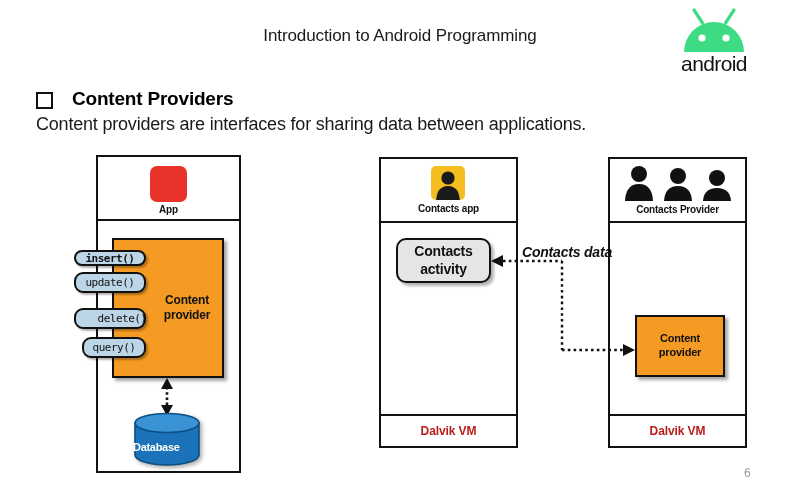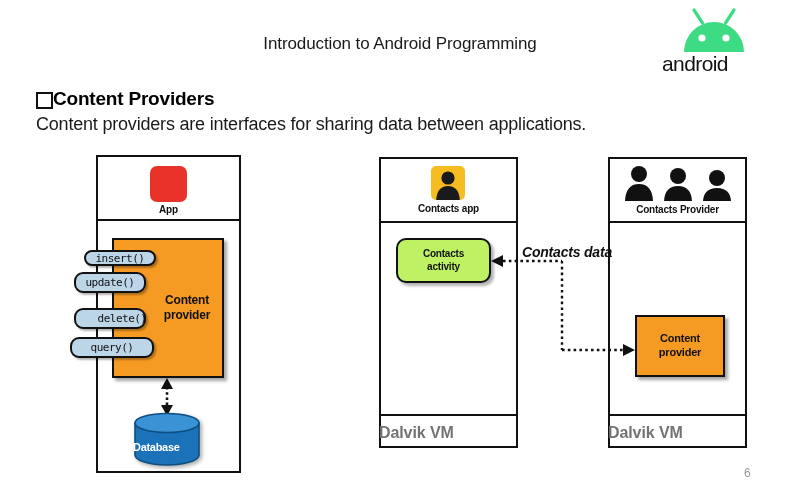--- a/index.html
+++ b/index.html
@@ -13,55 +13,55 @@
     position: relative;
     overflow: hidden;
     font-family: "Liberation Sans", sans-serif;
     color: #000000;
   }
 
   
   #slide-title {
     position: absolute;
     left: 0;
-    top: 34px;
+    top: 26px;
     width: 800px;
     text-align: center;
     font-size: 17px;
     letter-spacing: -0.1px;
     color: #1a1a1a;
   }
 
   #android-logo {
     position: absolute;
     left: 662px;
     top: 8px;
     width: 104px;
     height: 72px;
   }
   #android-logo .wordmark {
     position: absolute;
     left: 0;
     top: 44px;
     width: 104px;
-    text-align: left;
+    text-align: center;
     font-size: 21px;
     font-weight: 400;
     letter-spacing: -0.6px;
     color: #121212;
   }
 
   
   #heading-row {
     position: absolute;
     left: 36px;
     top: 88px;
     display: flex;
     align-items: center;
-    gap: 0;
+    gap: 19px;
   }
   #bullet-square-icon {
     display: inline-block;
     width: 13px;
     height: 13px;
     border: 2px solid #111;
     position: relative;
     top: 1px;
   }
   #heading-text {
@@ -97,24 +97,25 @@
     width: 100%;
     text-align: center;
     font-size: 10px;
     font-weight: bold;
     letter-spacing: -0.2px;
     color: #111;
   }
   .card-footer-label {
     position: absolute;
     width: 100%;
-    font-size: 16px;
+    text-align: center;
+    font-size: 12px;
     font-weight: bold;
     letter-spacing: -0.1px;
-    color: #737373;
+    color: #b91c1c;
   }
 
   
   .app-red-square {
     position: absolute;
     background: #e8322a;
     border-radius: 7px;
   }
   .app-yellow-square {
     position: absolute;
@@ -160,29 +161,29 @@
     font-family: "DejaVu Sans Mono", monospace;
     font-size: 11px;
     color: #111;
     box-shadow: 2px 2px 2px rgba(0,0,0,0.3);
     letter-spacing: -0.5px;
   }
 
   
   #contacts-activity-box {
     position: absolute;
-    background: #bef264;
+    background: #e5e5e5;
     border: 2.5px solid #111111;
     border-radius: 10px;
     box-sizing: border-box;
     display: flex;
     align-items: center;
     justify-content: center;
     text-align: center;
-    font-size: 10px;
+    font-size: 14px;
     font-weight: bold;
     line-height: 1.25;
     color: #111;
     box-shadow: 3px 3px 3px rgba(0,0,0,0.3);
     letter-spacing: -0.2px;
   }
 
   
   #database-cylinder {
     position: absolute;
@@ -256,24 +257,24 @@
   <div class="card-divider" style="top:62px;"></div>
 </div>
 
 <div class="app-red-square" style="left:150px; top:166px; width:37px; height:36px;"></div>
 <div class="card-caption" style="left:96px; top:204px; width:145px;">App</div>
 
 <div class="orange-box" id="left-provider-box" style="left:112px; top:238px; width:112px; height:140px;justify-content:flex-end;">
   <span style="display:block; width:70px;">Content provider</span>
 </div>
 
-<div class="method-pill" style="left:84px; top:250px; width:72px; height:16px;">insert()</div>
+<div class="method-pill" style="left:74px; top:250px; width:72px; height:16px;font-weight:bold;">insert()</div>
 <div class="method-pill" style="left:74px; top:272px; width:72px; height:21px;">update()</div>
 <div class="method-pill" style="left:74px; top:308px; width:72px; height:21px;padding-left:24px;">delete()</div>
-<div class="method-pill" style="left:70px; top:337px; width:84px; height:21px;">query()</div>
+<div class="method-pill" style="left:82px; top:337px; width:64px; height:21px;">query()</div>
 
 <svg style="position:absolute; left:152px; top:378px;" width="30" height="38">
   <line x1="15" y1="9" x2="15" y2="29" stroke="#111" stroke-width="2.6" stroke-dasharray="2.6,2.6"></line>
   <polygon points="15,0 21,11 9,11" fill="#111"></polygon>
   <polygon points="15,38 21,27 9,27" fill="#111"></polygon>
 </svg>
 
 <div id="database-cylinder">
   <svg width="68" height="52" viewBox="0 0 68 52">
     <path d="M 2 10 L 2 42 A 32 10 0 0 0 66 42 L 66 10 Z" fill="#1b72b8" stroke="#0d4f82" stroke-width="1.6"></path>

